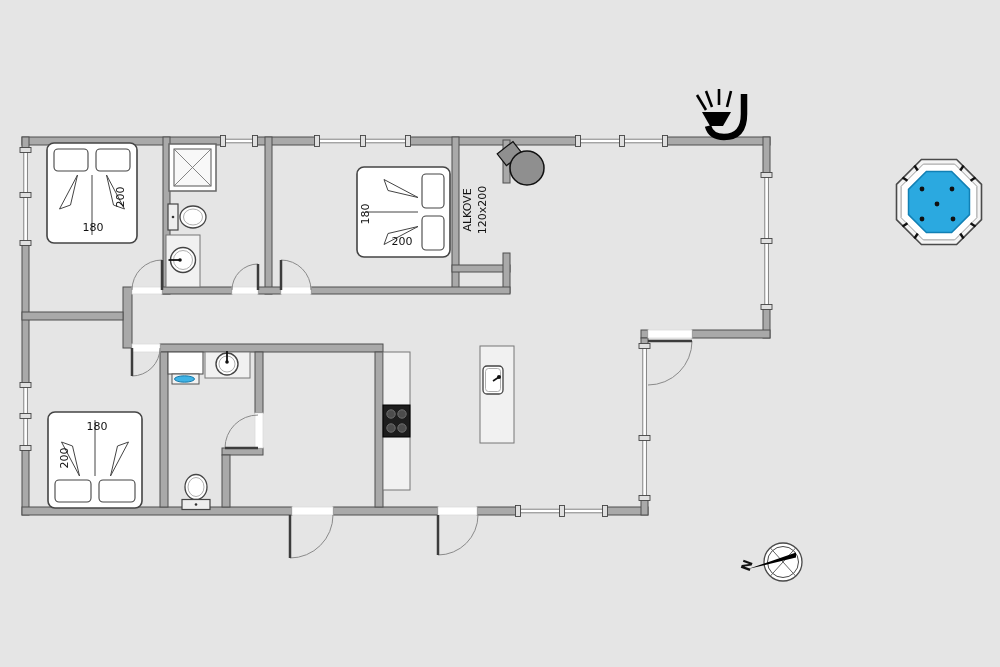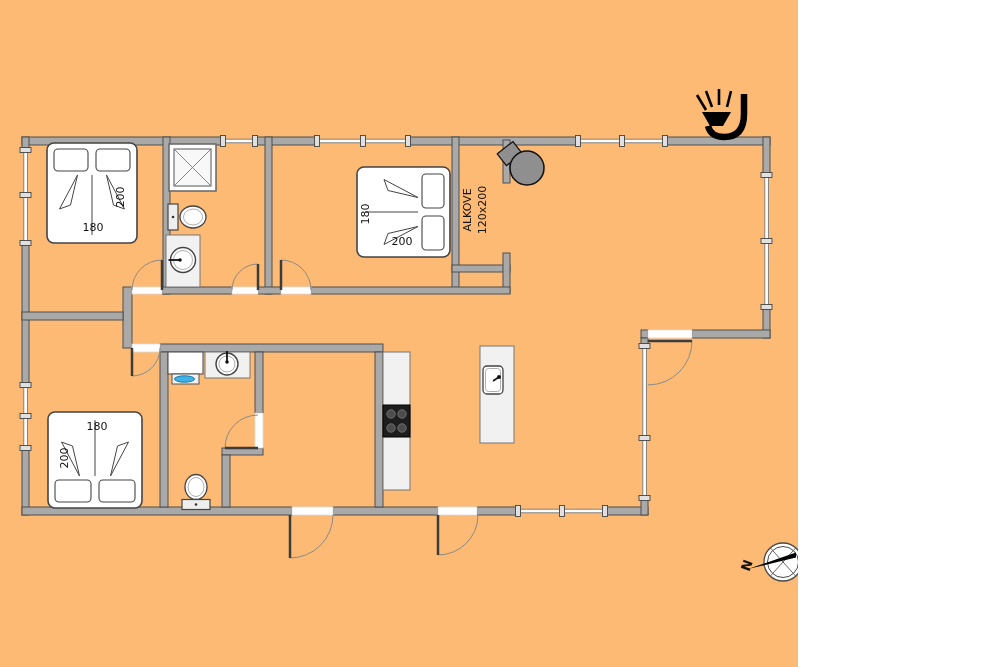--- a/index.html
+++ b/index.html
@@ -1,16 +1,16 @@
 <!DOCTYPE html>
 <html><head>
 <meta charset="utf-8">
 <style>
   html,body{margin:0;padding:0;background:#ffffff;}
-  .canvas{position:relative;width:798px;height:667px;background:#fdba74;overflow:hidden;}
+  .canvas{position:relative;width:1000px;height:667px;background:#e5e5e5;overflow:hidden;}
   svg{position:absolute;left:0;top:0;}
   svg text{font-family:"DejaVu Sans","Liberation Sans",sans-serif;}
 </style>
 </head>
 <body>
 
 <div class="canvas">
   <svg width="1000" height="667" viewBox="0 0 1000 667" xmlns="http://www.w3.org/2000/svg">
       <rect x="22" y="137" width="201" height="8" fill="#a9a9a9" stroke="#4f4f4f" stroke-width="1"></rect>
       <rect x="255" y="137" width="62" height="8" fill="#a9a9a9" stroke="#4f4f4f" stroke-width="1"></rect>

